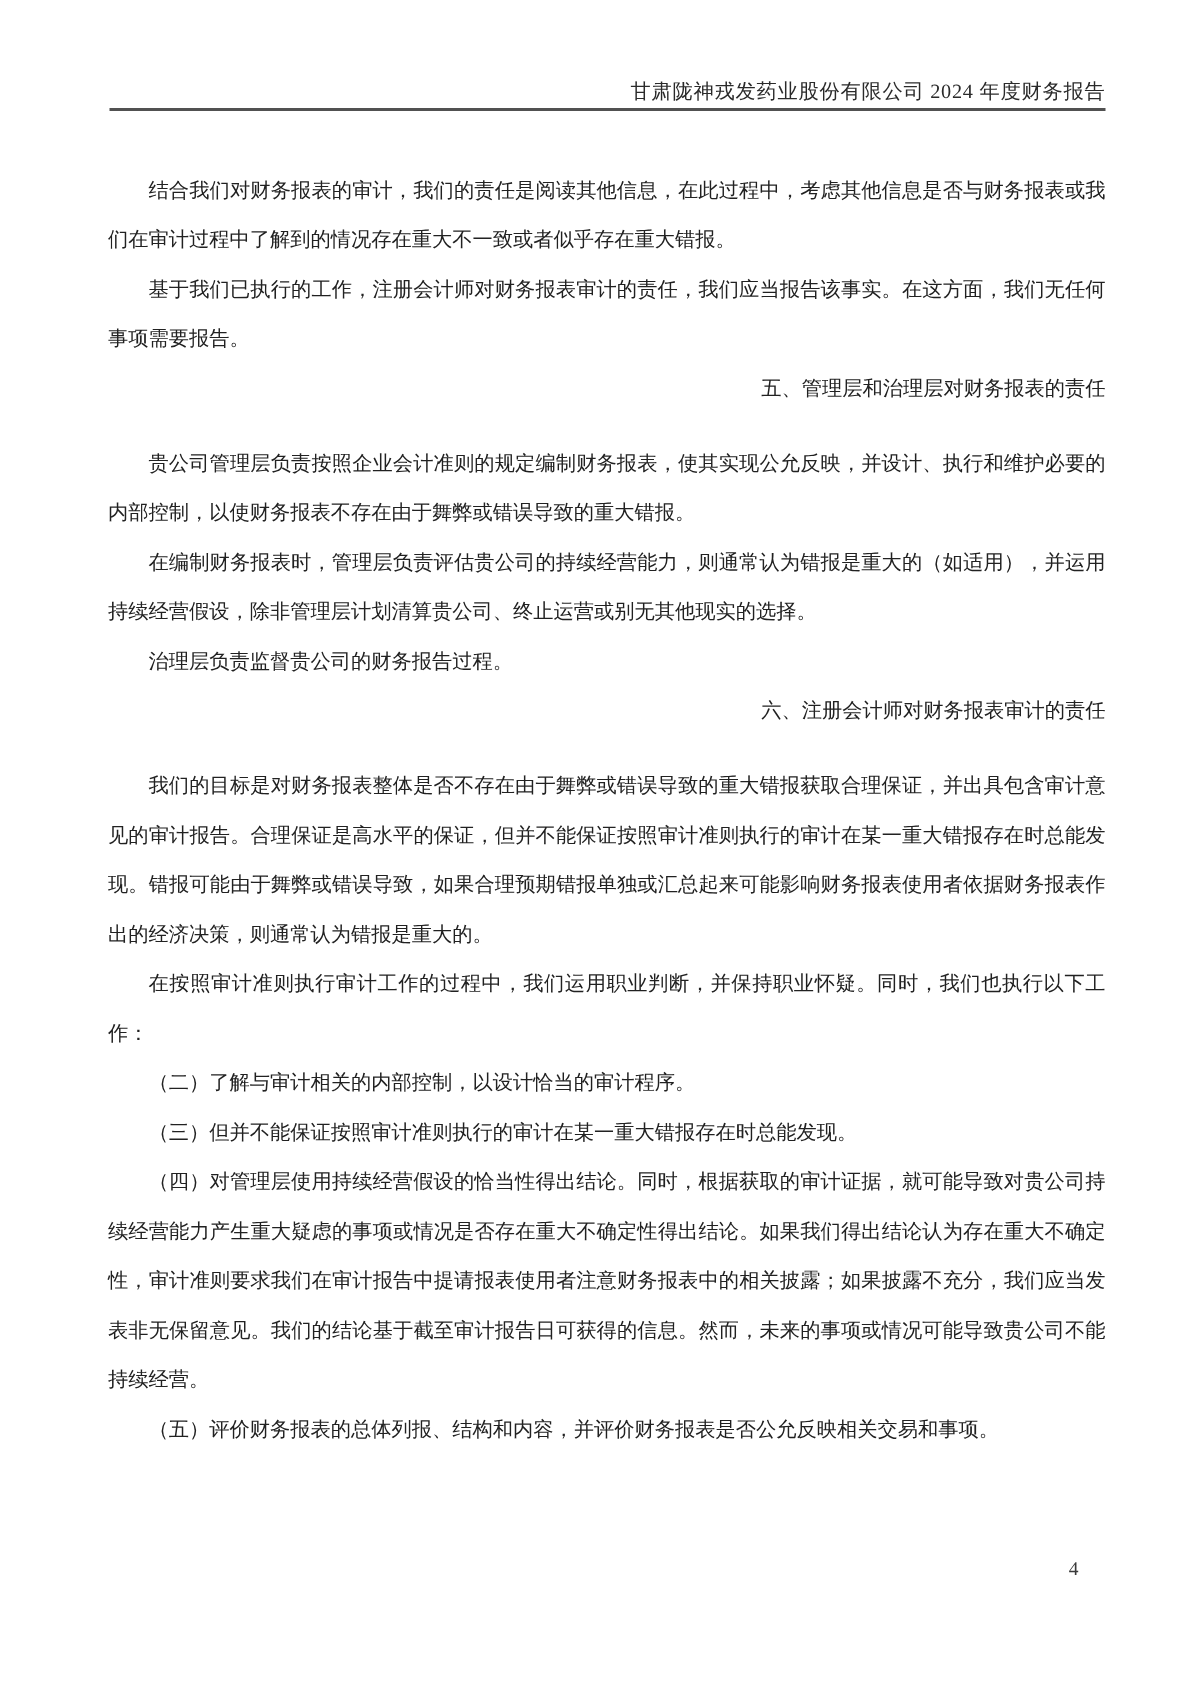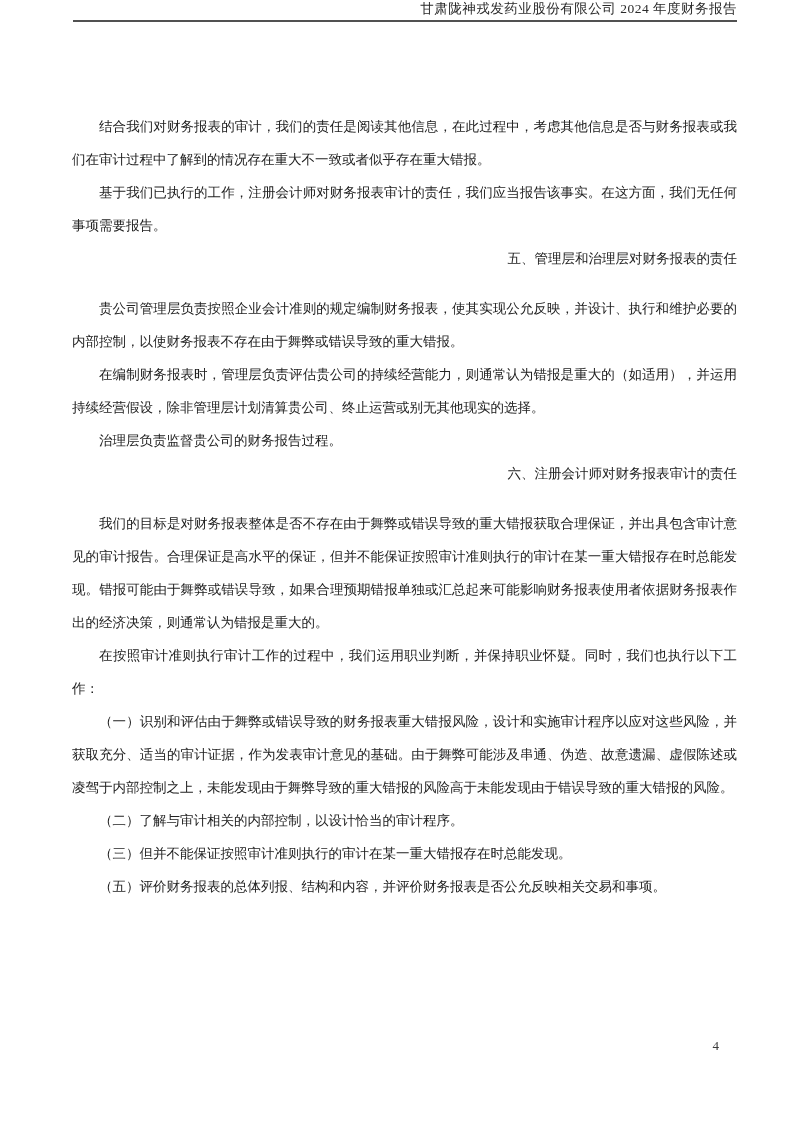--- a/index.html
+++ b/index.html
@@ -14,20 +14,21 @@
     background: #ffffff;
     overflow: hidden;
     font-family: "Liberation Serif", "DejaVu Serif", serif;
     color: #212121;
   }
   .header {
     position: absolute;
     top: 0;
     left: 73px;
     right: 56px;
+    padding-top: 52px;
   }
   .header-title {
     text-align: right;
     font-size: 13.5px;
     line-height: 17px;
     letter-spacing: 0.5px;
     color: #2a2a2a;
   }
   .header-rule {
     margin-top: 3px;
@@ -77,23 +78,23 @@
   <div class="doc-body">
       <p class="para">结合我们对财务报表的审计，我们的责任是阅读其他信息，在此过程中，考虑其他信息是否与财务报表或我们在审计过程中了解到的情况存在重大不一致或者似乎存在重大错报。</p>
       <p class="para">基于我们已执行的工作，注册会计师对财务报表审计的责任，我们应当报告该事实。在这方面，我们无任何事项需要报告。</p>
       <p class="heading">五、管理层和治理层对财务报表的责任</p>
       <p class="para">贵公司管理层负责按照企业会计准则的规定编制财务报表，使其实现公允反映，并设计、执行和维护必要的内部控制，以使财务报表不存在由于舞弊或错误导致的重大错报。</p>
       <p class="para">在编制财务报表时，管理层负责评估贵公司的持续经营能力，则通常认为错报是重大的（如适用），并运用持续经营假设，除非管理层计划清算贵公司、终止运营或别无其他现实的选择。</p>
       <p class="para">治理层负责监督贵公司的财务报告过程。</p>
       <p class="heading">六、注册会计师对财务报表审计的责任</p>
       <p class="para">我们的目标是对财务报表整体是否不存在由于舞弊或错误导致的重大错报获取合理保证，并出具包含审计意见的审计报告。合理保证是高水平的保证，但并不能保证按照审计准则执行的审计在某一重大错报存在时总能发现。错报可能由于舞弊或错误导致，如果合理预期错报单独或汇总起来可能影响财务报表使用者依据财务报表作出的经济决策，则通常认为错报是重大的。</p>
       <p class="para">在按照审计准则执行审计工作的过程中，我们运用职业判断，并保持职业怀疑。同时，我们也执行以下工作：</p>
-      <p class="para">（一）识别和评估由于舞弊或错误导致的财务报表重大错报风险，设计和实施审计程序以应对这些风险，并获取充分、适当的审计证据，作为发表审计意见的基础。由于舞弊可能涉及串通、伪造、故意遗漏、虚假陈述或凌驾于内部控制之上，未能发现由于舞弊导致的重大错报的风险高于未能发现由于错误导致的重大错报的风险。</p>
       <p class="para">（二）了解与审计相关的内部控制，以设计恰当的审计程序。</p>
       <p class="para">（三）但并不能保证按照审计准则执行的审计在某一重大错报存在时总能发现。</p>
+      <p class="para">（四）对管理层使用持续经营假设的恰当性得出结论。同时，根据获取的审计证据，就可能导致对贵公司持续经营能力产生重大疑虑的事项或情况是否存在重大不确定性得出结论。如果我们得出结论认为存在重大不确定性，审计准则要求我们在审计报告中提请报表使用者注意财务报表中的相关披露；如果披露不充分，我们应当发表非无保留意见。我们的结论基于截至审计报告日可获得的信息。然而，未来的事项或情况可能导致贵公司不能持续经营。</p>
       <p class="para">（五）评价财务报表的总体列报、结构和内容，并评价财务报表是否公允反映相关交易和事项。</p>
     </div>
 
   <div class="footer">
     <span>4</span>
   </div>
 
 </div>
 
 </body></html>

